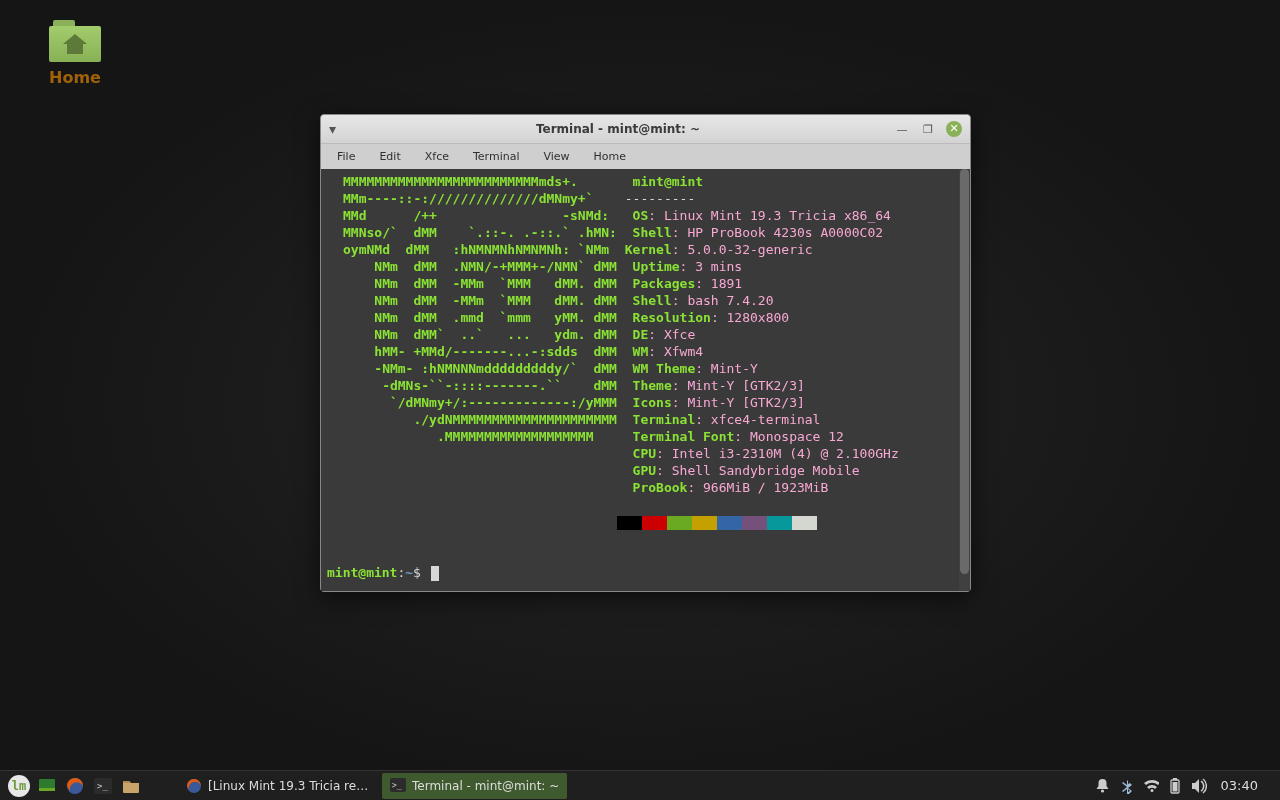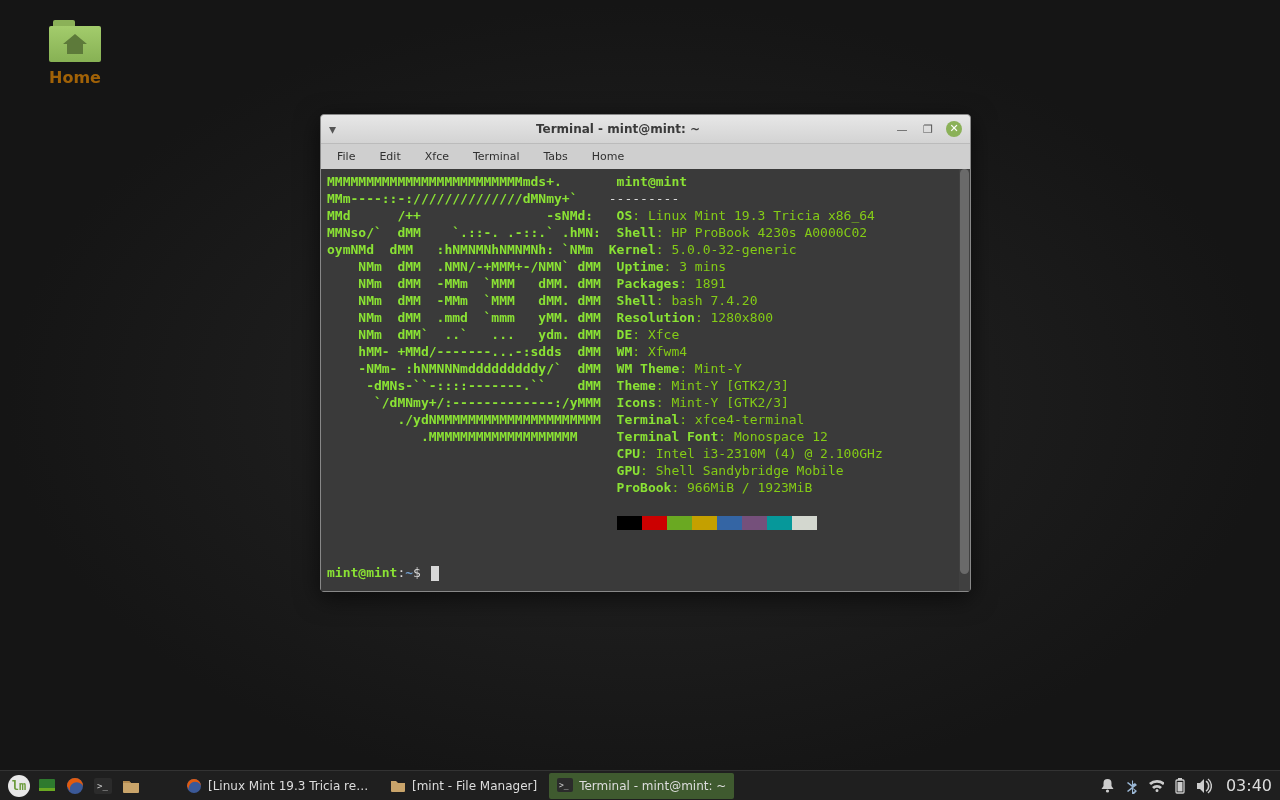--- a/index.html
+++ b/index.html
@@ -20,23 +20,23 @@
   .titlebar { height:28px; display:flex; align-items:center; padding:0 8px; background:linear-gradient(#e7e7e7,#d3d3d3); border-radius:4px 4px 0 0; position:relative; }
   .titlebar .drop { font-size:14px; color:#555; margin-right:6px; }
   .titlebar .title { flex:1; text-align:center; font-size:12px; font-weight:bold; color:#3a3a3a; }
   .titlebar .winbtns { display:flex; gap:10px; align-items:center; }
   .titlebar .winbtn { width:16px; height:16px; display:flex; align-items:center; justify-content:center; font-size:11px; color:#555; cursor:pointer;}
   .titlebar .winbtn.close { width:16px; height:16px; border-radius:50%; background:#8bb158; color:#fff; font-size:11px; line-height:16px;}
   .menubar { height:26px; background:#cfcfcf; display:flex; align-items:center; padding:0 6px; gap:4px; border-top:1px solid #bbb; }
   .menubar .mitem { padding:3px 10px; font-size:11px; color:#303030; cursor:pointer; border-radius:3px;}
   .termwrap { position:relative; background:#3a3a3a; }
   .terminal { font-family:"DejaVu Sans Mono","Liberation Mono",monospace; font-size:13px; line-height:17px; color:#d8d8d8; padding:4px 6px 10px 6px; white-space:pre; }
-  .g { color:#8ae234; font-weight:bold;}
+  .g { color:#8ae234; font-weight:bold;margin-left:16px;}
   .c { color:#8ae234; font-weight:bold;}
-  .v { color:#84cc16; }
+  .v { color:#f9a8d4; }
   .dash{ color:#d8d8d8;}
   .swrow{ display:inline-block; }
   .sw{ display:inline-block; width:25px; height:14px; vertical-align:middle;}
   .cursor{ display:inline-block; width:8px; height:15px; background:#d8d8d8; vertical-align:middle; margin-left:2px;}
   .prompt .u{ color:#8ae234; font-weight:bold;}
   .prompt .p{ color:#729fcf; font-weight:bold;}
   .prompt .d{ color:#d8d8d8;}
   .scrollbar{ position:absolute; top:0; right:0; width:11px; height:100%; background:#404040;}
   .scrollbar .thumb{ position:absolute; left:1px; right:1px; top:0; height:96%; background:#6a6a6a; border-radius:5px;}
   .termcursor-text{ position:absolute; color:#cc0000; font-family:monospace; font-size:15px; pointer-events:none;}
@@ -46,21 +46,21 @@
   .panel .pbtn { height:26px; min-width:26px; display:flex; align-items:center; justify-content:center; margin-right:2px; cursor:pointer; border-radius:2px;}
   .panel .menu-logo { width:22px; height:22px; border-radius:50%; background:#e8e8e8; display:flex; align-items:center; justify-content:center;}
   .panel .menu-logo .lm{ font-family:monospace; font-size:12px; font-weight:bold; color:#6a9a3a;}
   .panel .task { height:26px; display:flex; align-items:center; padding:0 8px; margin-left:4px; max-width:200px; cursor:pointer; gap:6px; border-radius:2px;}
   .panel .task.active{ background:#3f5a2f;}
   .panel .task .ticon{ width:16px; height:16px; flex:0 0 16px;}
   .panel .task .tlabel{ white-space:nowrap; overflow:hidden; text-overflow:ellipsis; color:#ddd; font-size:12px;}
   .panel .spacer{ flex:1;}
   .panel .tray{ display:flex; align-items:center; gap:8px;}
   .panel .tray .ticon{ width:16px; height:16px; display:flex; align-items:center; justify-content:center; cursor:pointer;}
-  .panel .clock{ margin-left:6px; margin-right:2px; color:#ddd; font-size:16px;}
+  .panel .clock{ margin-left:6px; margin-right:16px; color:#ddd; font-size:13px;}
   svg{ display:block;}
 </style>
 </head>
 <body>
 
 <div class="desktop-icon">
   <div class="folder">
     <div class="tab"></div>
       <div class="body"></div>
     <div class="home">
@@ -80,21 +80,21 @@
       <div class="winbtn">—</div>
       <div class="winbtn">❐</div>
       <div class="winbtn close">✕</div>
     </div>
   </div>
   <div class="menubar">
     <div class="mitem">File</div>
     <div class="mitem">Edit</div>
     <div class="mitem">Xfce</div>
     <div class="mitem">Terminal</div>
-    <div class="mitem">Tabs</div>
+    <div class="mitem">View</div>
     <div class="mitem">Home</div>
   </div>
   <div class="termwrap">
     <div class="terminal" id="term"><span class="g">MMMMMMMMMMMMMMMMMMMMMMMMMmds+.       </span><span class="c">mint@mint</span>
 <span class="g">MMm----::-://////////////dMNmy+`    </span><span class="dash">---------</span>
 <span class="g">MMd      /++                -sNMd:   </span><span class="c">OS</span><span class="v">: Linux Mint 19.3 Tricia x86_64</span>
 <span class="g">MMNso/`  dMM    `.::-. .-::.` .hMN:  </span><span class="c">Shell</span><span class="v">: HP ProBook 4230s A0000C02</span>
 <span class="g">oymNMd  dMM   :hNMNMNhNMNMNh: `NMm  </span><span class="c">Kernel</span><span class="v">: 5.0.0-32-generic</span>
 <span class="g">    NMm  dMM  .NMN/-+MMM+-/NMN` dMM  </span><span class="c">Uptime</span><span class="v">: 3 mins</span>
 <span class="g">    NMm  dMM  -MMm  `MMM   dMM. dMM  </span><span class="c">Packages</span><span class="v">: 1891</span>
@@ -157,28 +157,20 @@
   <div id="tasks" style="display:flex; align-items:center;">
       <div class="task">
         <span class="ticon">
           <svg width="16" height="16">
             <circle cx="8" cy="8" r="7" fill="#3b5998"></circle>
             <path d="M1 8A7 7 0 0 1 15 8 6 6 0 0 0 3 12Z" fill="#e25b0e"></path>
           </svg>
         </span>
         <span class="tlabel">[Linux Mint 19.3 Tricia rele…</span>
       </div>
-      <div class="task">
-        <span class="ticon">
-          <svg width="16" height="14">
-            <path d="M1 3h5l2 2h7v8a1 1 0 0 1-1 1H2a1 1 0 0 1-1-1z" fill="#c9a46a"></path>
-          </svg>
-        </span>
-        <span class="tlabel">[mint - File Manager]</span>
-      </div>
       <div class="task active">
         <span class="ticon">
           <svg width="16" height="14">
             <rect width="16" height="14" rx="2" fill="#2b2b2b"></rect>
             <text x="2" y="10" font-size="8" fill="#ccc" font-family="monospace">&gt;_</text>
           </svg>
         </span>
         <span class="tlabel">Terminal - mint@mint: ~</span>
       </div>
     </div>

